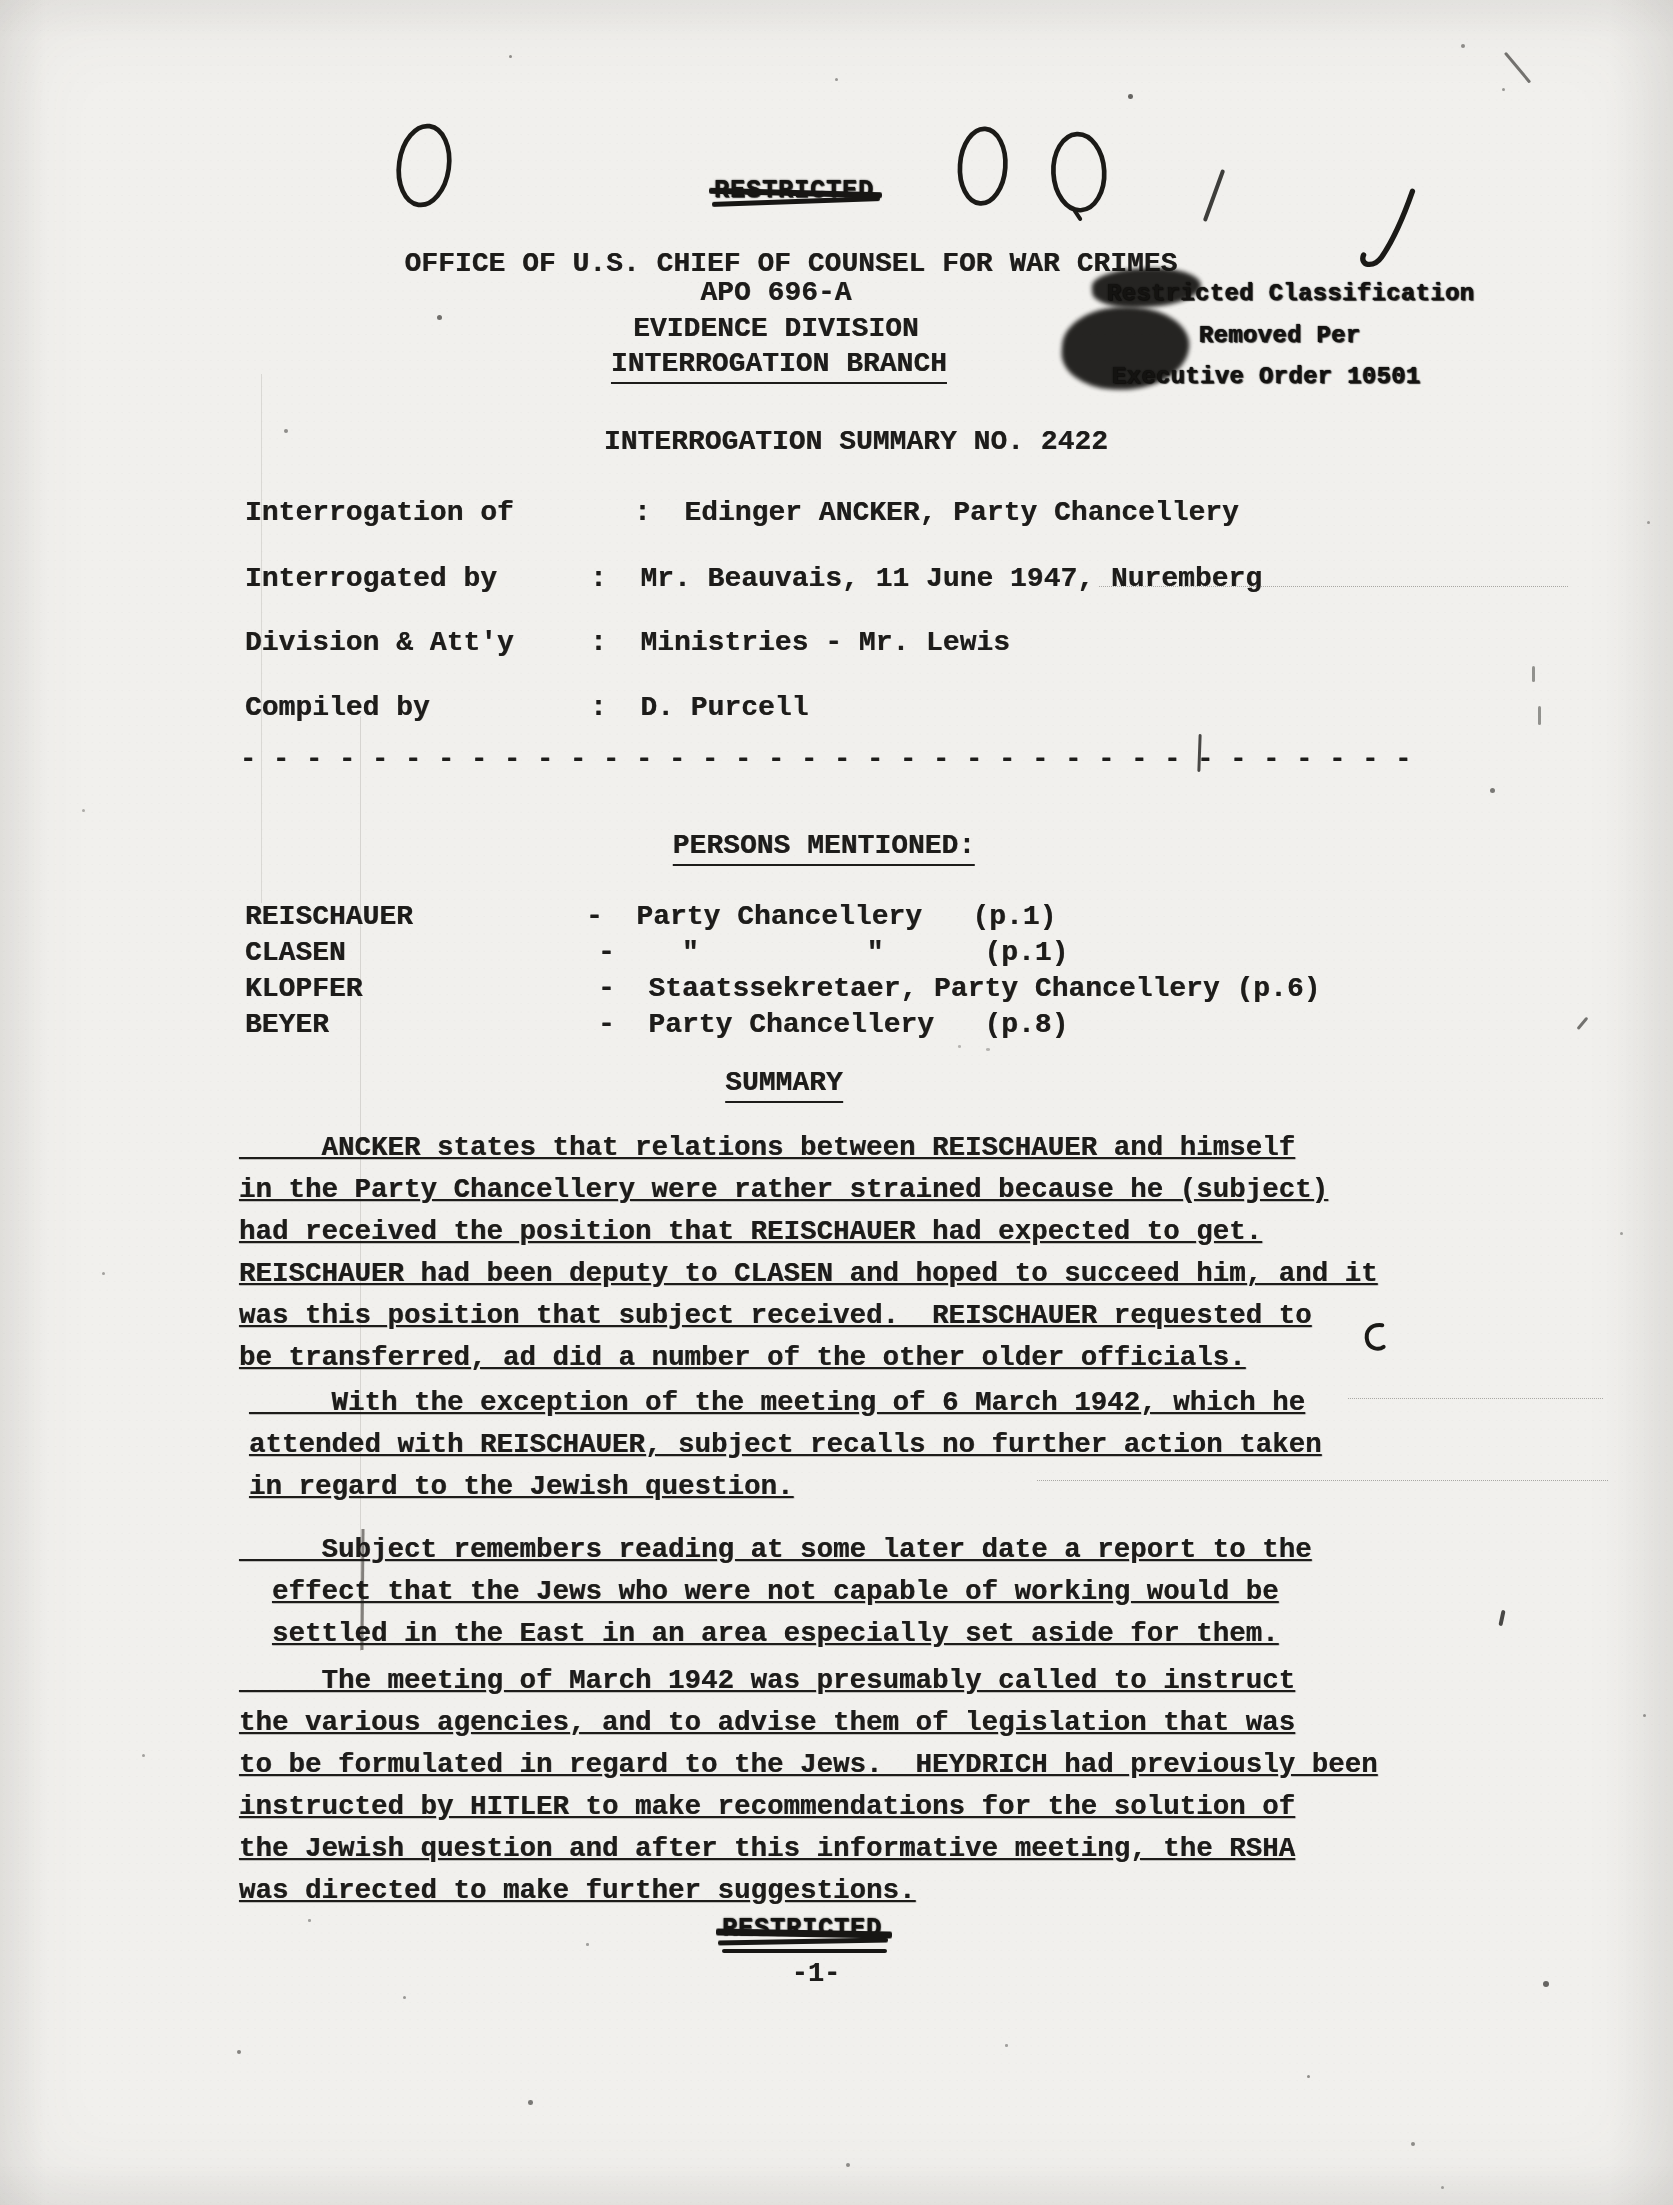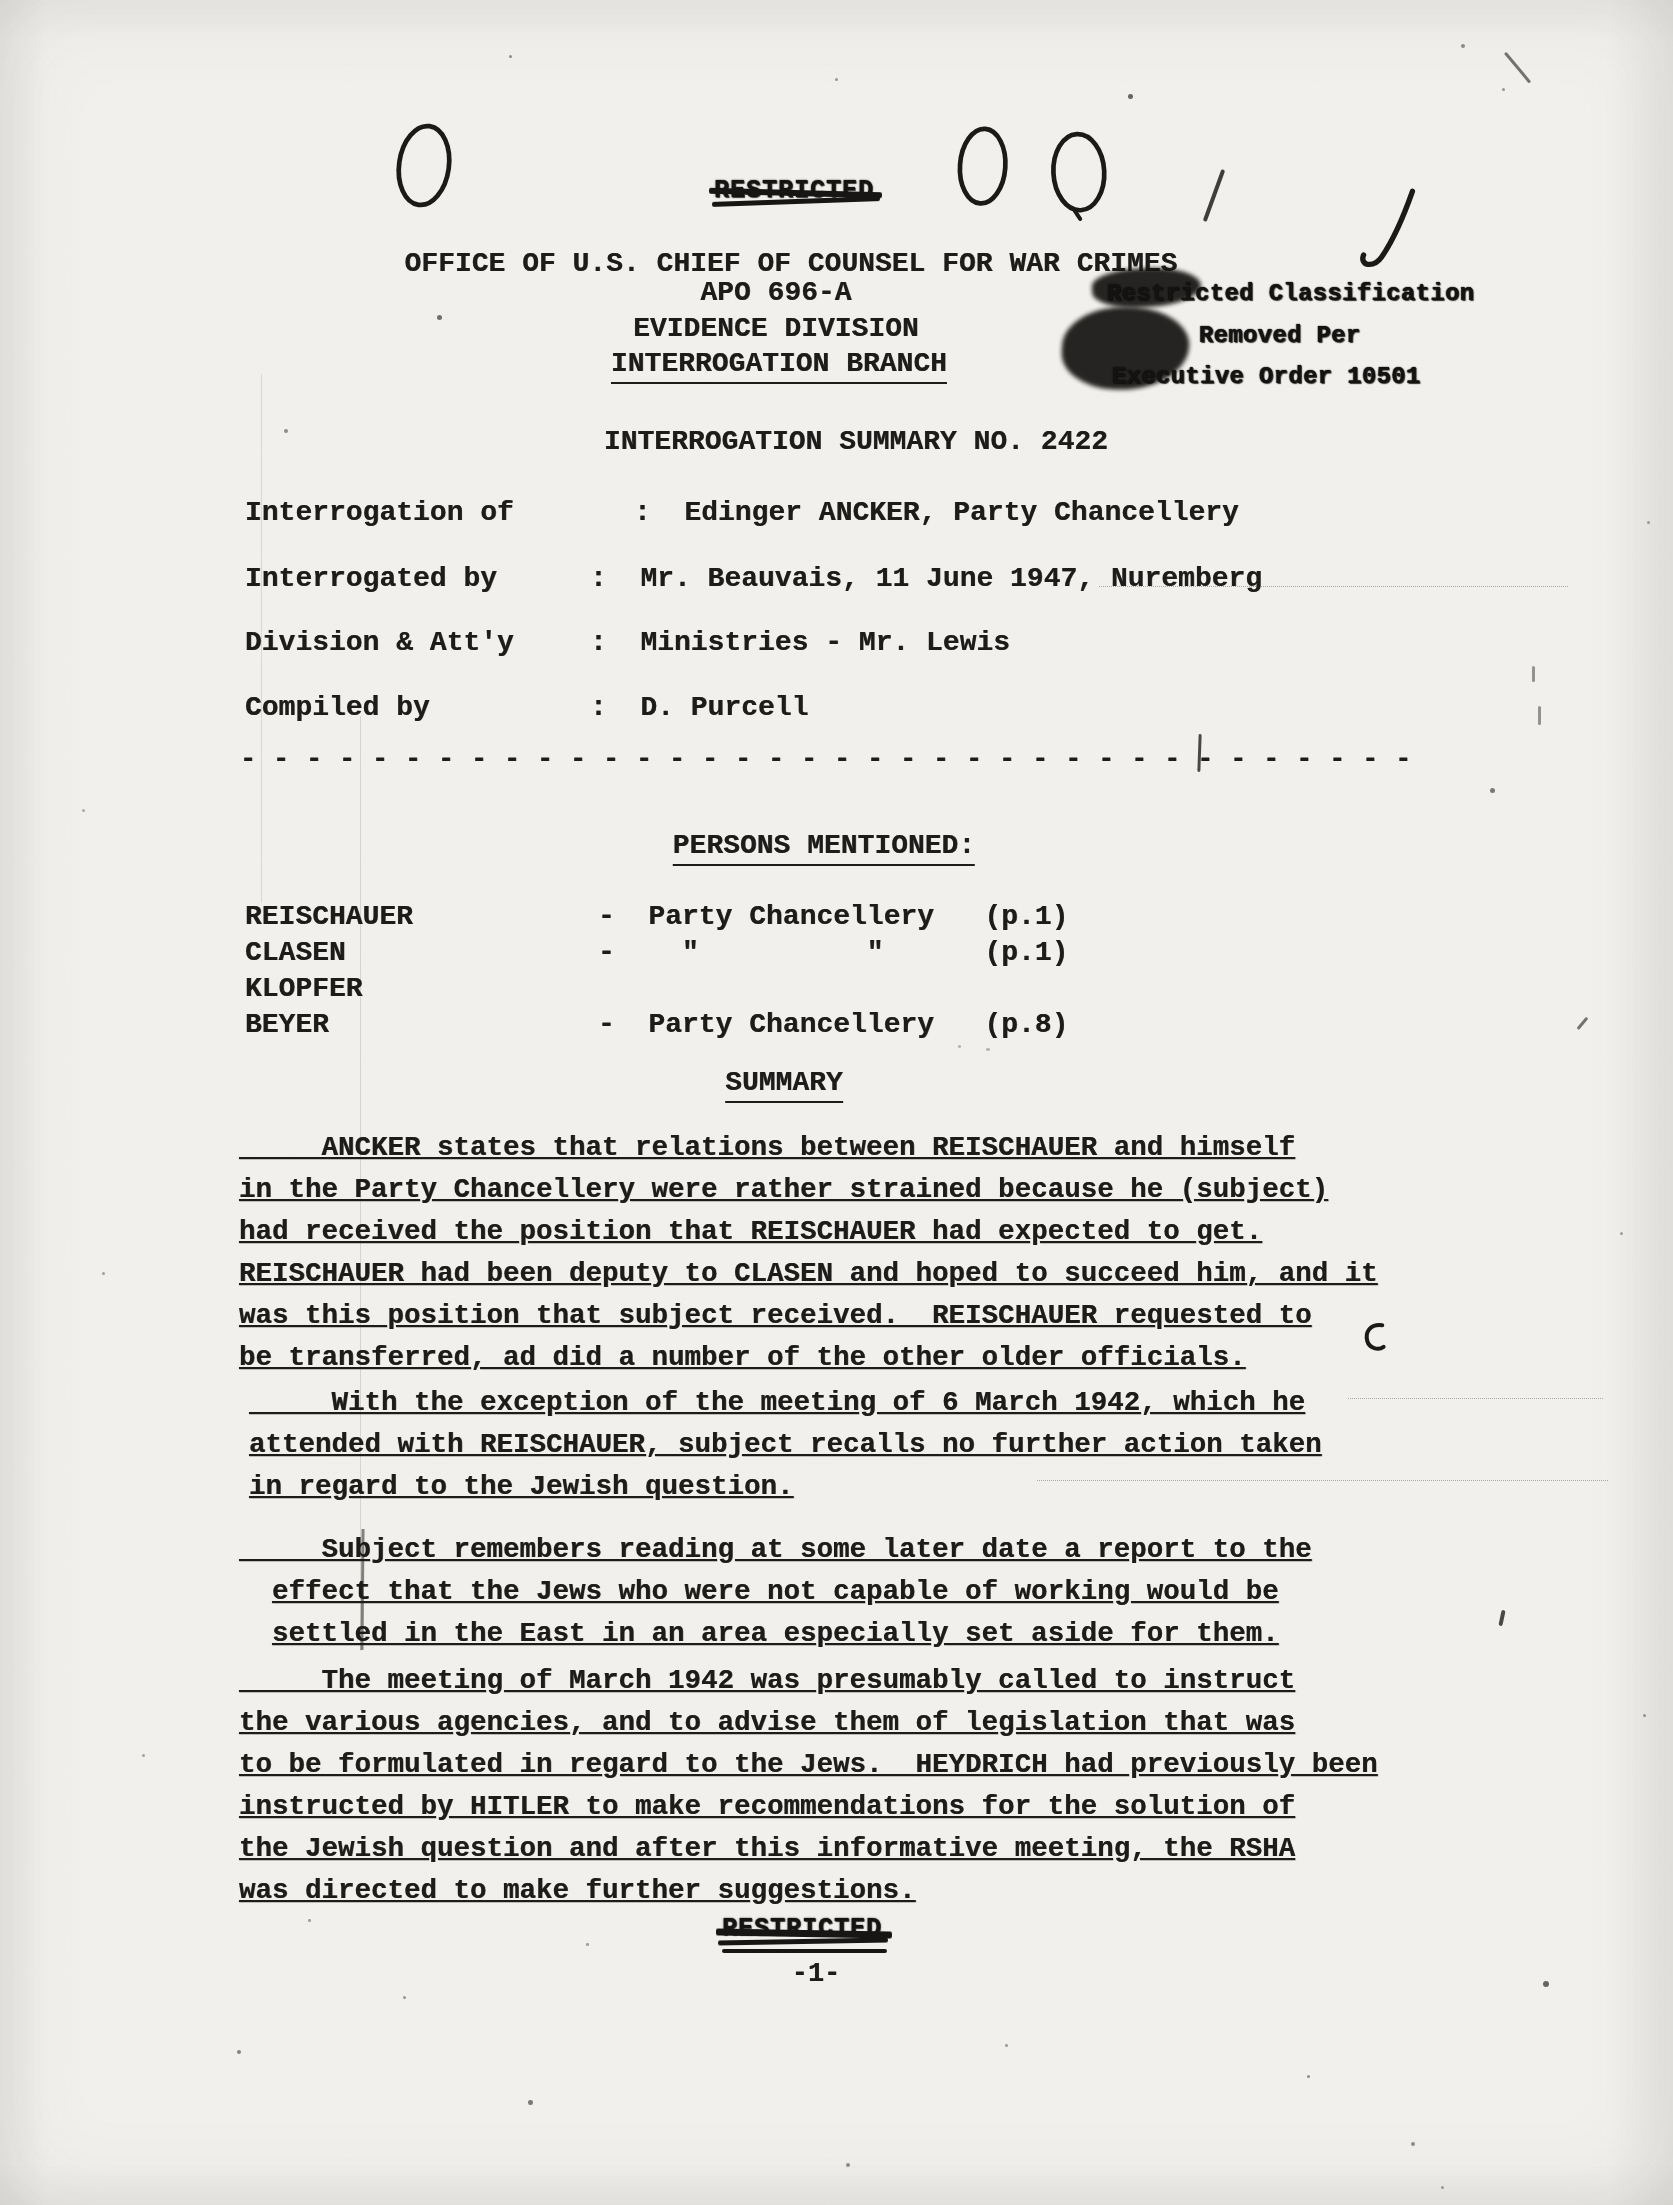--- a/index.html
+++ b/index.html
@@ -93,24 +93,25 @@
   <div class="tw fs41" style="left:590px; top:563px;">:  Mr. Beauvais, 11 June 1947, Nuremberg</div>
   <div class="tw fs41" style="left:245px; top:627px;">Division &amp; Att'y</div>
   <div class="tw fs41" style="left:590px; top:627px;">:  Ministries - Mr. Lewis</div>
   <div class="tw fs41" style="left:245px; top:692px;">Compiled by</div>
   <div class="tw fs41" style="left:590px; top:692px;">:  D. Purcell</div>
 
   <div class="tw fs40" style="left:240px; top:745px; letter-spacing:0.3px;">- - - - - - - - - - - - - - - - - - - - - - - - - - - - - - - - - - - -</div>
 
   <div class="tw fs41 center underline" style="left:824px; top:830px;">PERSONS MENTIONED:</div>
   <div class="tw fs41" style="left:245px; top:901px;">REISCHAUER</div>
-  <div class="tw fs41" style="left:598px; top:901px;">-  Party Chancellery   (p.1)</div>
+  <div class="tw fs41" style="left:586px; top:901px;">-  Party Chancellery   (p.1)</div>
   <div class="tw fs41" style="left:245px; top:937px;">CLASEN</div>
   <div class="tw fs41" style="left:598px; top:937px;">-    "          "      (p.1)</div>
   <div class="tw fs41" style="left:245px; top:973px;">KLOPFER</div>
+  <div class="tw fs41" style="left:598px; top:973px;">-  Staatssekretaer, Party Chancellery (p.6)</div>
   <div class="tw fs41" style="left:245px; top:1009px;">BEYER</div>
   <div class="tw fs41" style="left:598px; top:1009px;">-  Party Chancellery   (p.8)</div>
 
   <div class="tw fs42 center underline" style="left:784px; top:1067px;">SUMMARY</div>
   <div class="tw para" style="left:239px; top:1127px;">     ANCKER states that relations between REISCHAUER and himself
 in the Party Chancellery were rather strained because he (subject)
 had received the position that REISCHAUER had expected to get.
 REISCHAUER had been deputy to CLASEN and hoped to succeed him, and it
 was this position that subject received.  REISCHAUER requested to
 be transferred, ad did a number of the other older officials.</div>

